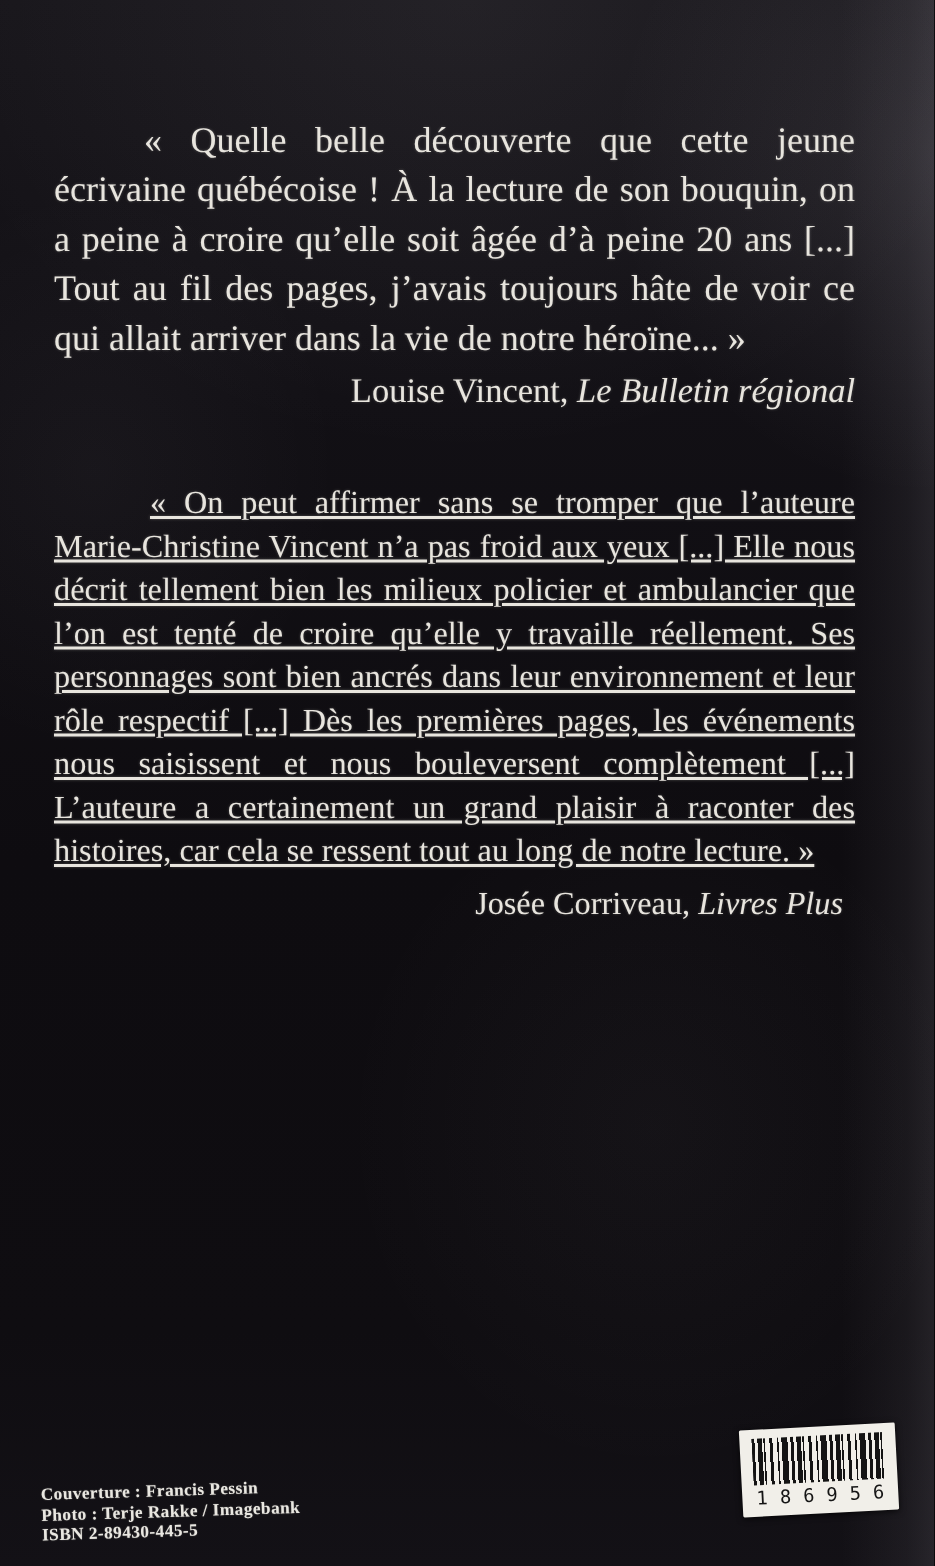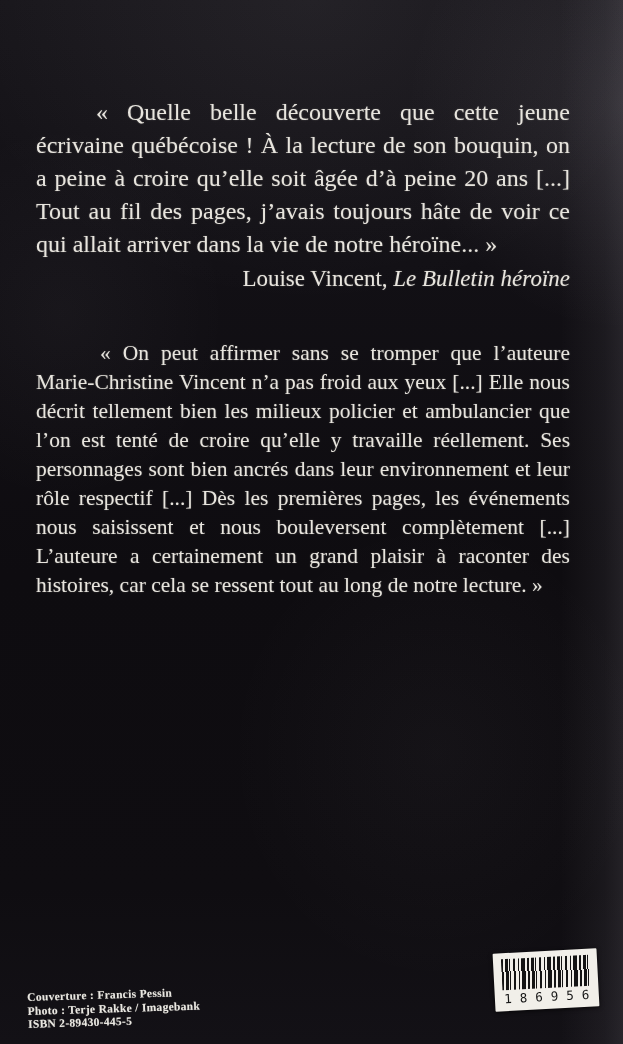--- a/index.html
+++ b/index.html
@@ -17,31 +17,31 @@
       radial-gradient(90% 45% at 50% 0%, rgba(226,221,231,0.06), transparent 65%),
       radial-gradient(38% 26% at 10% 30%, rgba(226,221,231,0.035), transparent 70%),
       radial-gradient(45% 30% at 70% 72%, rgba(226,221,231,0.03), transparent 75%),
       linear-gradient(to right, rgba(255,255,255,0) 90%, rgba(205,200,212,0.06) 97%, rgba(205,200,212,0.11) 100%),
       linear-gradient(to bottom, #18161b 0%, #121015 25%, #0e0c10 55%, #0f0d11 85%, #131116 100%);
   }
 
   .text-col {
     position: absolute;
     left: 36px;
-    top: 96px;
+    top: 78px;
     width: 534px;
   }
 
   .quote {
     margin: 0;
     text-align: justify;
     text-shadow: 0 0 2px rgba(232,229,222,0.28);
   }
   .q1 { font-size: 24px; line-height: 33px; text-indent: 60px; }
-  .q2 { font-size: 21.5px; line-height: 29px; text-indent: 64px; margin-top: 45px; hyphens: auto; }
+  .q2 { font-size: 21.5px; line-height: 29px; text-indent: 64px; margin-top: 45px; hyphens: auto; text-decoration: underline; }
 
   .attr {
     margin: 0;
     text-align: right;
     text-shadow: 0 0 2px rgba(232,229,222,0.28);
   }
   .attr1 { font-size: 23px; margin-top: 3px; line-height: 30px; }
   .attr2 { font-size: 21.5px; margin-top: 6px; padding-right: 8px; line-height: 28px; }
   .italic { font-style: italic; }
 
@@ -95,25 +95,29 @@
 <body>
 
 <div class="cover">
 
   <div class="text-col">
 
     <p class="quote q1">« Quelle belle découverte que cette jeune écrivaine québécoise ! À la lecture de son bouquin, on a peine à croire qu’elle soit âgée d’à peine 20 ans [...] Tout au fil des pages, j’avais toujours hâte de voir ce qui allait arriver dans la vie de notre héroïne... »</p>
 
     <p class="attr attr1">
       <span>Louise Vincent,</span>
-      <span class="italic">Le Bulletin héroïne</span>
+      <span class="italic">Le Bulletin régional</span>
     </p>
 
     <p class="quote q2">« On peut affirmer sans se tromper que l’auteure Marie-Christine Vincent n’a pas froid aux yeux [...] Elle nous décrit tellement bien les milieux policier et ambulancier que l’on est tenté de croire qu’elle y travaille réellement. Ses personnages sont bien ancrés dans leur environnement et leur rôle respectif [...] Dès les premières pages, les événements nous saisissent et nous bouleversent complètement [...] L’auteure a certainement un grand plaisir à raconter des histoires, car cela se ressent tout au long de notre lecture. »</p>
 
+    <p class="attr attr2">
+      <span>Josée Corriveau,</span>
+      <span class="italic">Livres Plus</span>
+    </p>
 
   </div>
 
   <div class="credits">
     <div>Couverture : Francis Pessin</div>
     <div>Photo : Terje Rakke / Imagebank</div>
     <div>ISBN 2-89430-445-5</div>
   </div>
 
   <div class="barcode">

